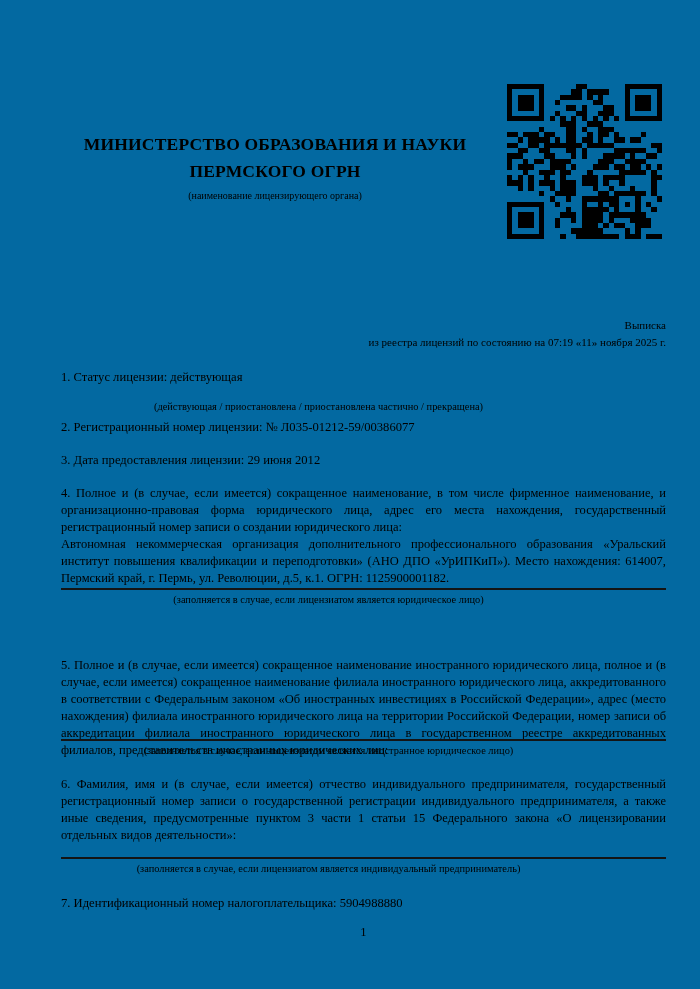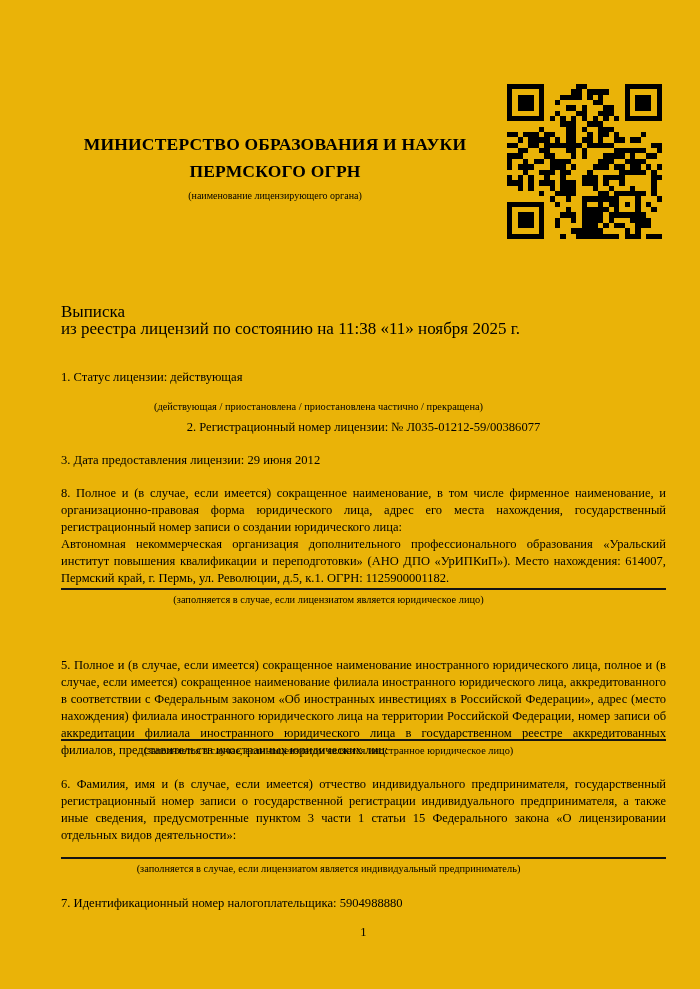--- a/index.html
+++ b/index.html
@@ -1,20 +1,20 @@
 <!DOCTYPE html>
 <html lang="ru"><head>
 <meta charset="utf-8">
 <style>
   html,body{margin:0;padding:0;background:#888;}
   .page{
     position:relative;
     width:700px;height:989px;
     margin:0 auto;
-    background:#eab308;
+    background:#0369a1;
     font-family:"Liberation Serif","DejaVu Serif",serif;
     color:#000;
     overflow:hidden;
   }
   .abs{position:absolute;}
   .header-block{
     left:55px;top:131px;width:440px;
     text-align:center;
   }
   .ministry-line{
@@ -27,35 +27,35 @@
   .small-caption{
     font-size:10px;
     line-height:12px;
     color:#000;
   }
   .header-block .small-caption{margin-top:5px;}
   .qr{
     left:507px;top:84px;width:155px;height:155px;
   }
   .doc-title{
-    left:61px;top:303px;width:605px;
-    text-align:left;
-    font-size:17px;line-height:17px;
+    left:61px;top:317px;width:605px;
+    text-align:right;
+    font-size:11px;line-height:17px;
   }
   .item{
     left:61px;width:605px;
     font-size:12.6px;line-height:17px;
   }
   .item-1{top:369px;}
   .item-1 .field-caption{width:515px;margin-top:15px;}
   .field-caption{
     text-align:center;
     font-size:10.4px;line-height:12px;
   }
-  .item-2{top:419px;text-align:center;}
+  .item-2{top:419px;}
   .item-3{top:452px;}
   .para{
     left:61px;width:605px;
     font-size:12.5px;line-height:17px;
     text-align:justify;
   }
   .para p{margin:0;}
   .item-4{top:485px;max-height:104px;overflow:hidden;}
   .item-5{top:657px;max-height:104px;overflow:hidden;}
   .item-6{top:776px;max-height:70px;overflow:hidden;}
@@ -493,34 +493,34 @@
       <rect x="22" y="28" width="1" height="1" fill="#000000"></rect>
       <rect x="23" y="28" width="1" height="1" fill="#000000"></rect>
       <rect x="24" y="28" width="1" height="1" fill="#000000"></rect>
       <rect x="26" y="28" width="1" height="1" fill="#000000"></rect>
       <rect x="27" y="28" width="1" height="1" fill="#000000"></rect>
       <rect x="28" y="28" width="1" height="1" fill="#000000"></rect>
     </svg>
 
   <div class="abs doc-title">
     <div>Выписка</div>
-    <div>из реестра лицензий по состоянию на 11:38 «11» ноября 2025 г.</div>
+    <div>из реестра лицензий по состоянию на 07:19 «11» ноября 2025 г.</div>
   </div>
 
   <div class="abs item item-1">
     <div>1. Статус лицензии: действующая</div>
     <div class="field-caption">(действующая / приостановлена / приостановлена частично / прекращена)</div>
   </div>
 
   <div class="abs item item-2">2. Регистрационный номер лицензии: № Л035-01212-59/00386077</div>
 
   <div class="abs item item-3">3. Дата предоставления лицензии: 29 июня 2012</div>
 
   <div class="abs para item-4">
-    <p>8. Полное и (в случае, если имеется) сокращенное наименование, в том числе фирменное наименование, и организационно-правовая форма юридического лица, адрес его места нахождения, государственный регистрационный номер записи о создании юридического лица:</p>
+    <p>4. Полное и (в случае, если имеется) сокращенное наименование, в том числе фирменное наименование, и организационно-правовая форма юридического лица, адрес его места нахождения, государственный регистрационный номер записи о создании юридического лица:</p>
     <p>Автономная некоммерческая организация дополнительного профессионального образования «Уральский институт повышения квалификации и переподготовки» (АНО ДПО «УрИПКиП»). Место нахождения: 614007, Пермский край, г. Пермь, ул. Революции, д.5, к.1. ОГРН: 1125900001182.</p>
   </div>
   <div class="abs rule rule-4"></div>
   <div class="abs small-caption field-caption rule-caption rule-caption-4">(заполняется в случае, если лицензиатом является юридическое лицо)</div>
 
   <div class="abs para item-5">
     <p>5. Полное и (в случае, если имеется) сокращенное наименование иностранного юридического лица, полное и (в случае, если имеется) сокращенное наименование филиала иностранного юридического лица, аккредитованного в соответствии с Федеральным законом «Об иностранных инвестициях в Российской Федерации», адрес (место нахождения) филиала иностранного юридического лица на территории Российской Федерации, номер записи об аккредитации филиала иностранного юридического лица в государственном реестре аккредитованных филиалов, представительств иностранных юридических лиц:</p>
     <p></p>
   </div>
   <div class="abs rule rule-5"></div>

